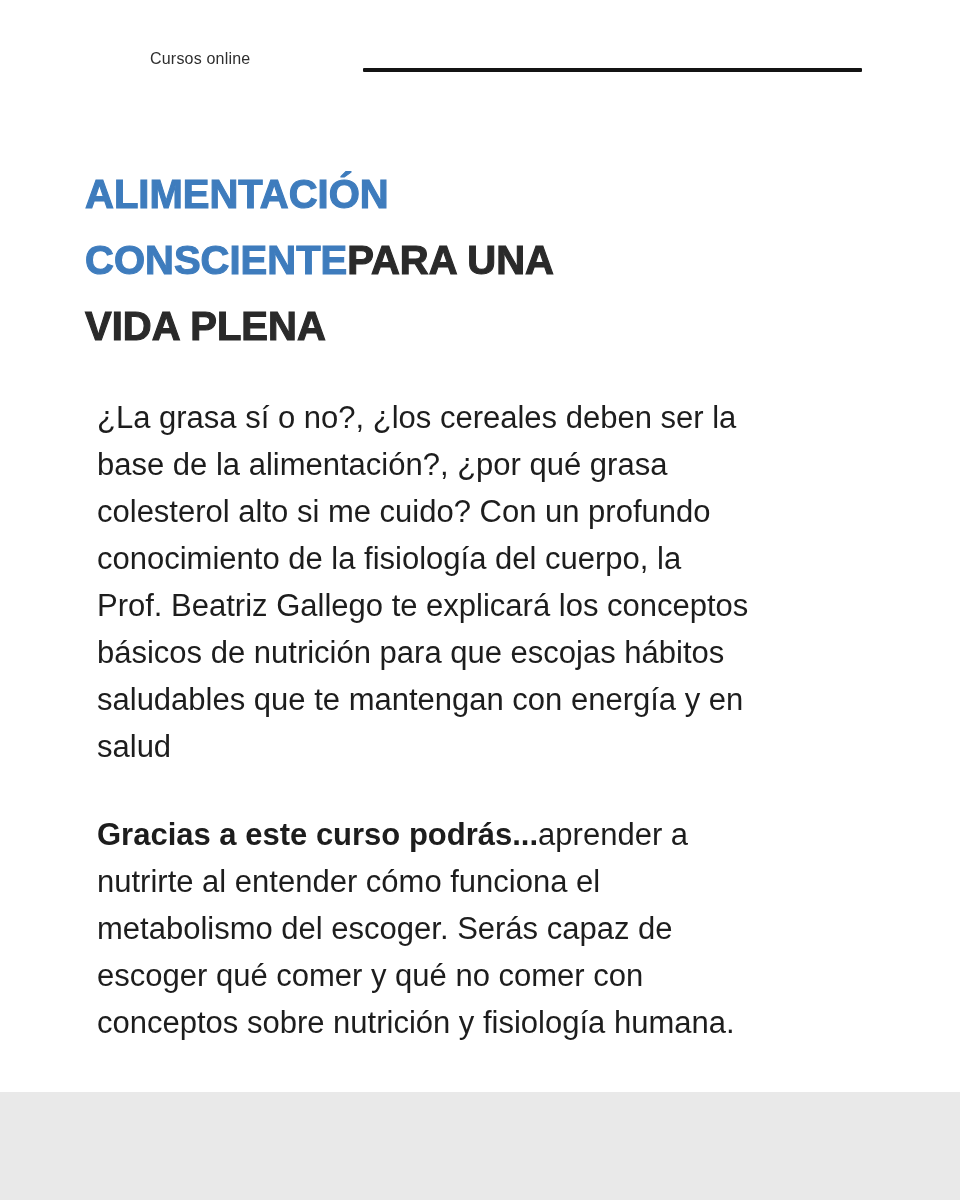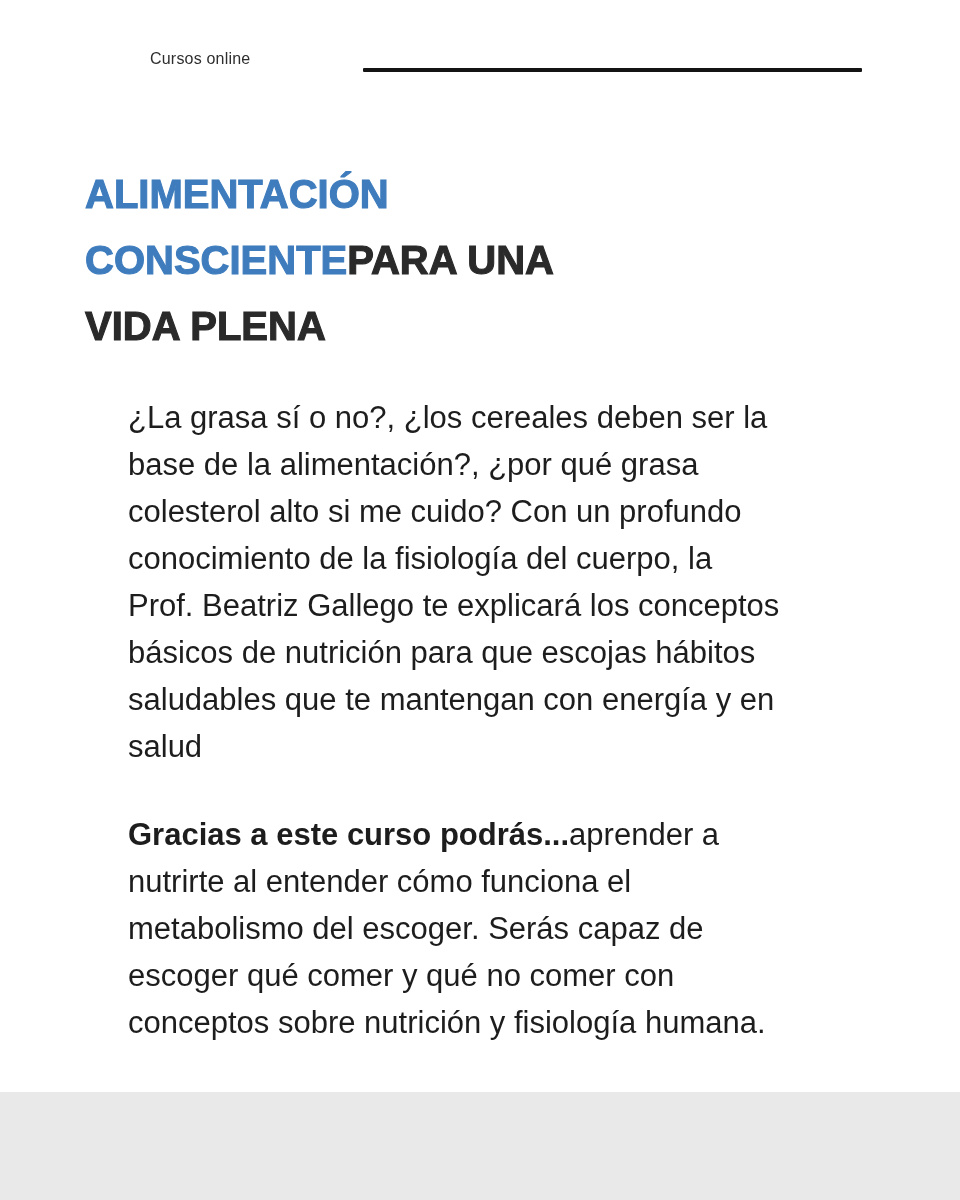--- a/index.html
+++ b/index.html
@@ -37,21 +37,21 @@
   .t-line{white-space:nowrap;}
   .blue{color:var(--accent-blue);-webkit-text-stroke:1.1px;}
   .dark{color:var(--title-dark);}
   .sp{}
   .paragraph{
     position:absolute;left:97px;width:790px;
     font-size:31px;line-height:47px;color:var(--text);
   }
   .p1{top:394px;}
   .p2{top:811px;}
-  .text-line{white-space:nowrap;margin-left:31px;}
+  .text-line{white-space:nowrap;}
   .bold{font-weight:bold;}
   .logo{
     position:absolute;left:100px;top:1119px;width:122px;
     text-align:right;font-weight:bold;line-height:19px;font-size:20px;
     letter-spacing:-.3px;
   }
   .logo-top{display:block;color:var(--logo-blue);padding-right:2px;}
   .logo-bottom{display:block;color:#0f172a;}
   .footer-rule{
     position:absolute;left:257px;top:1139px;width:516px;height:4px;

